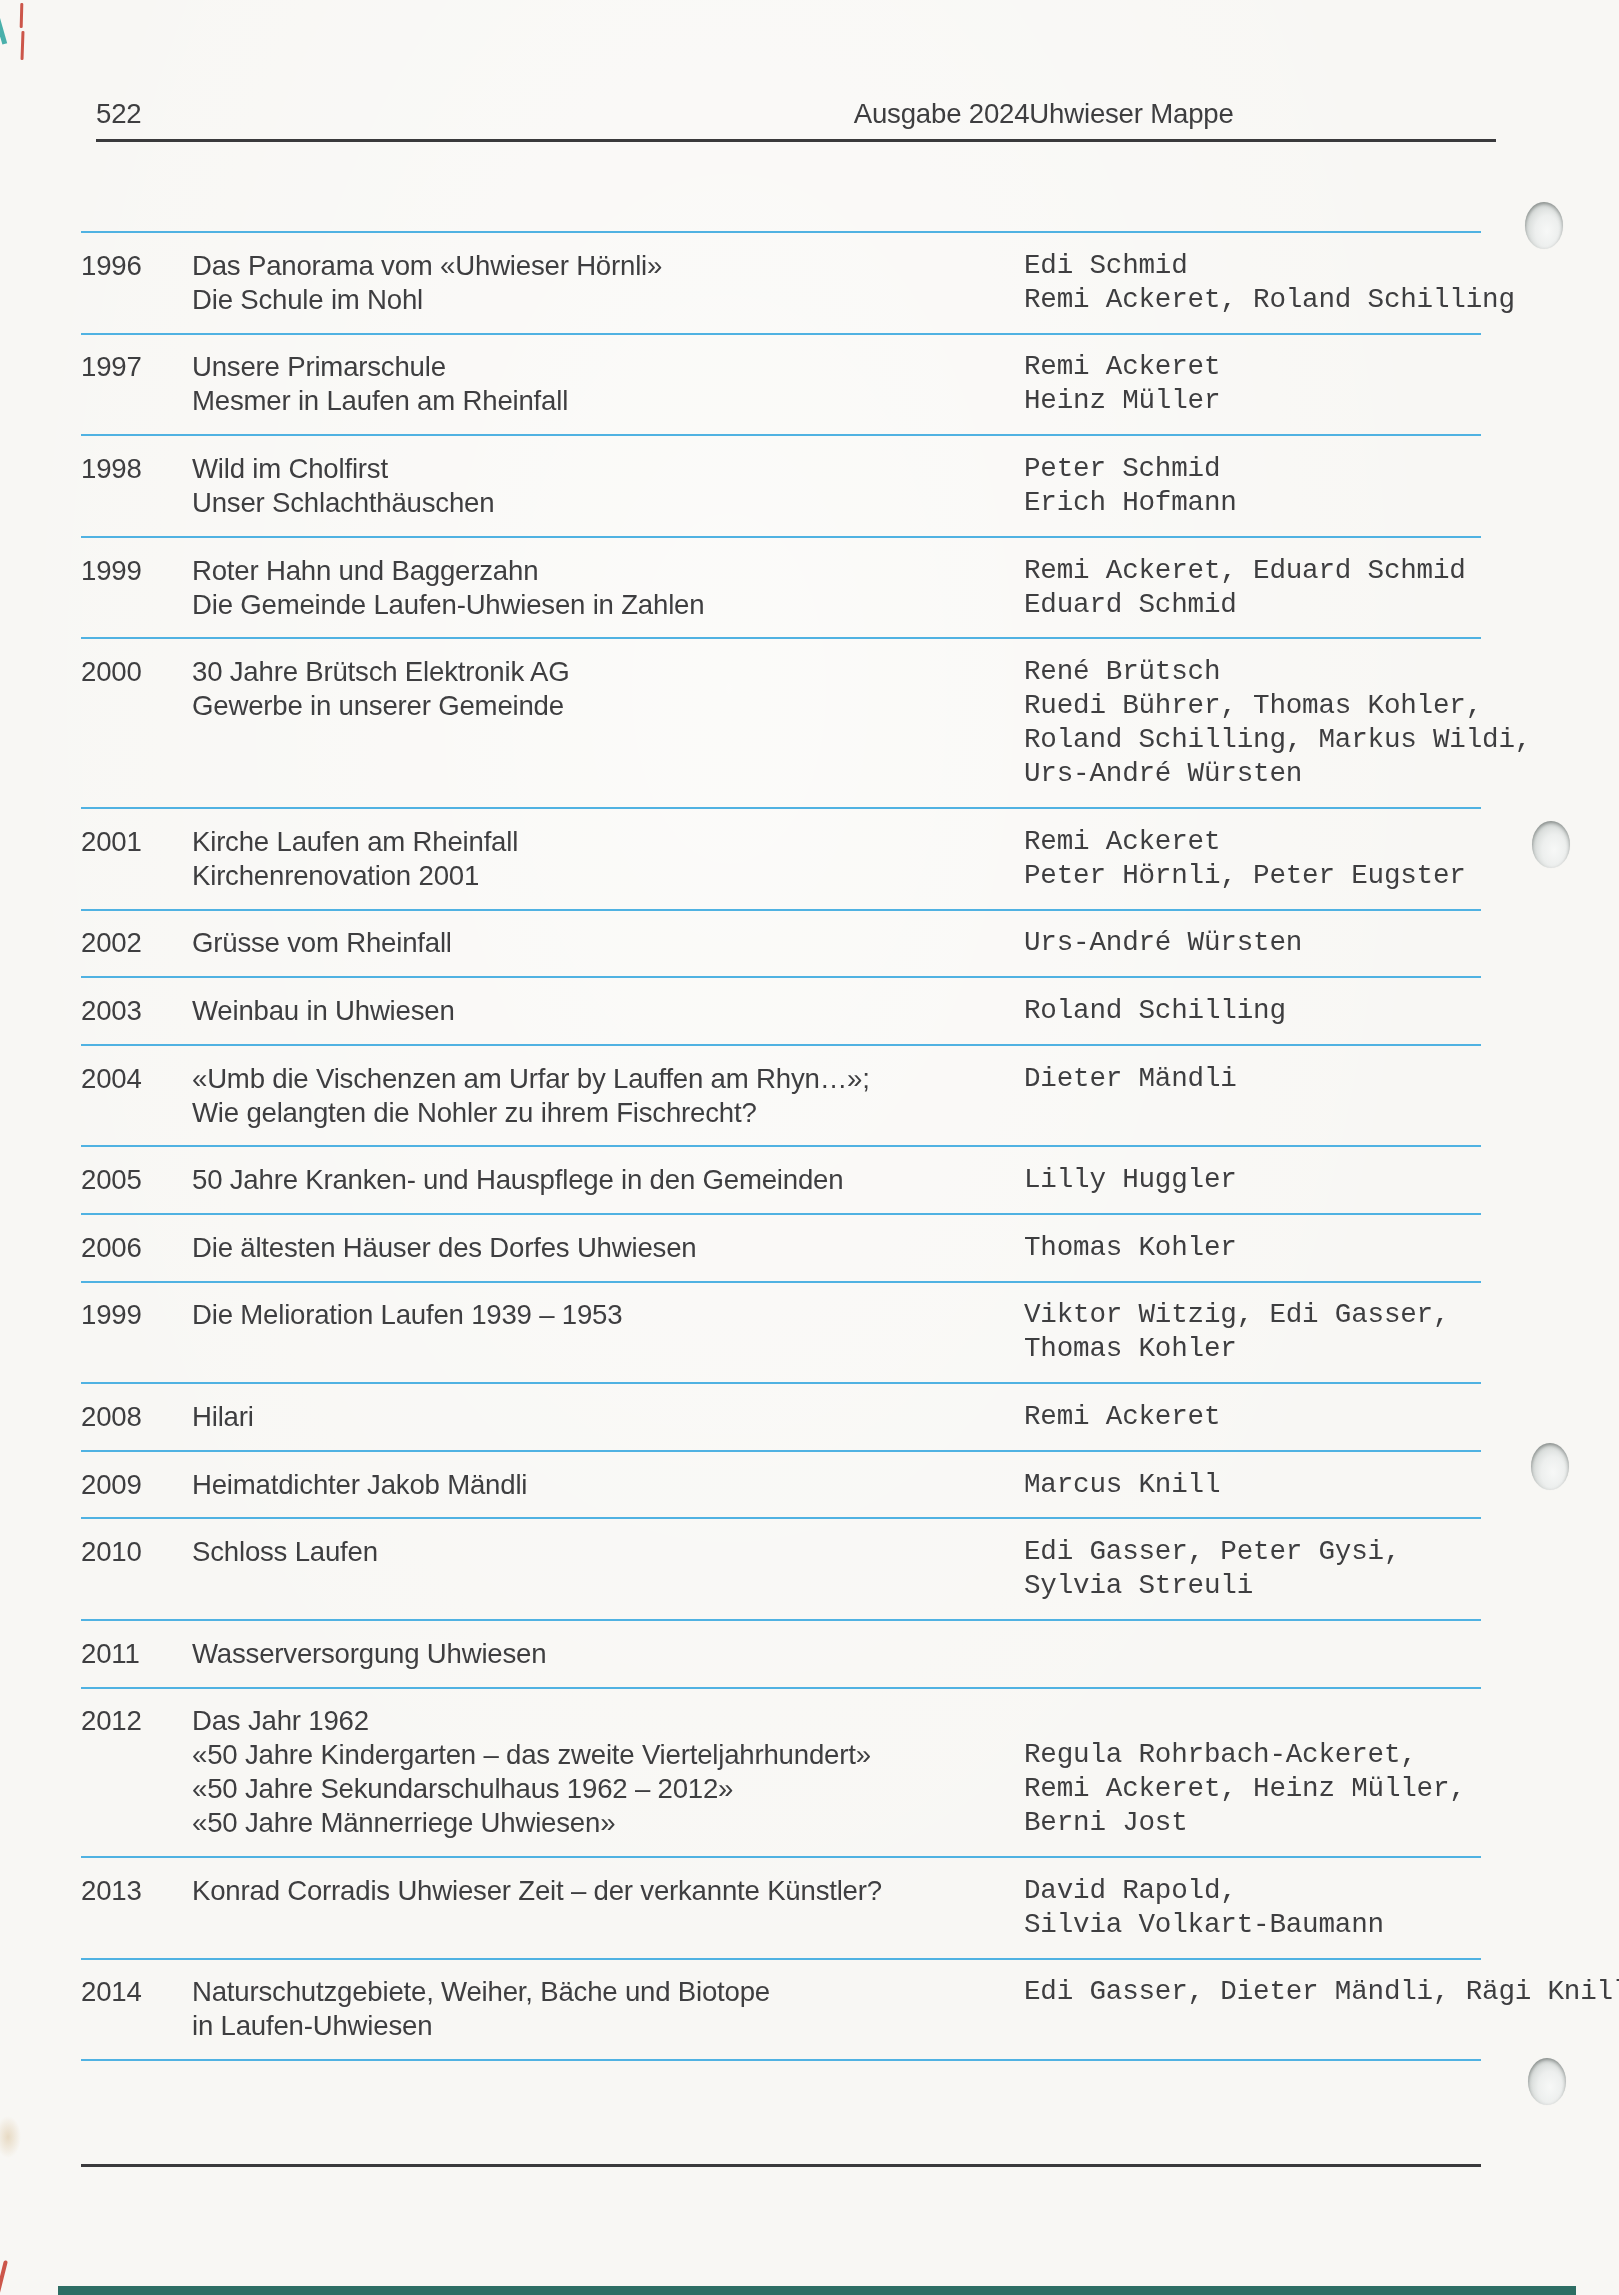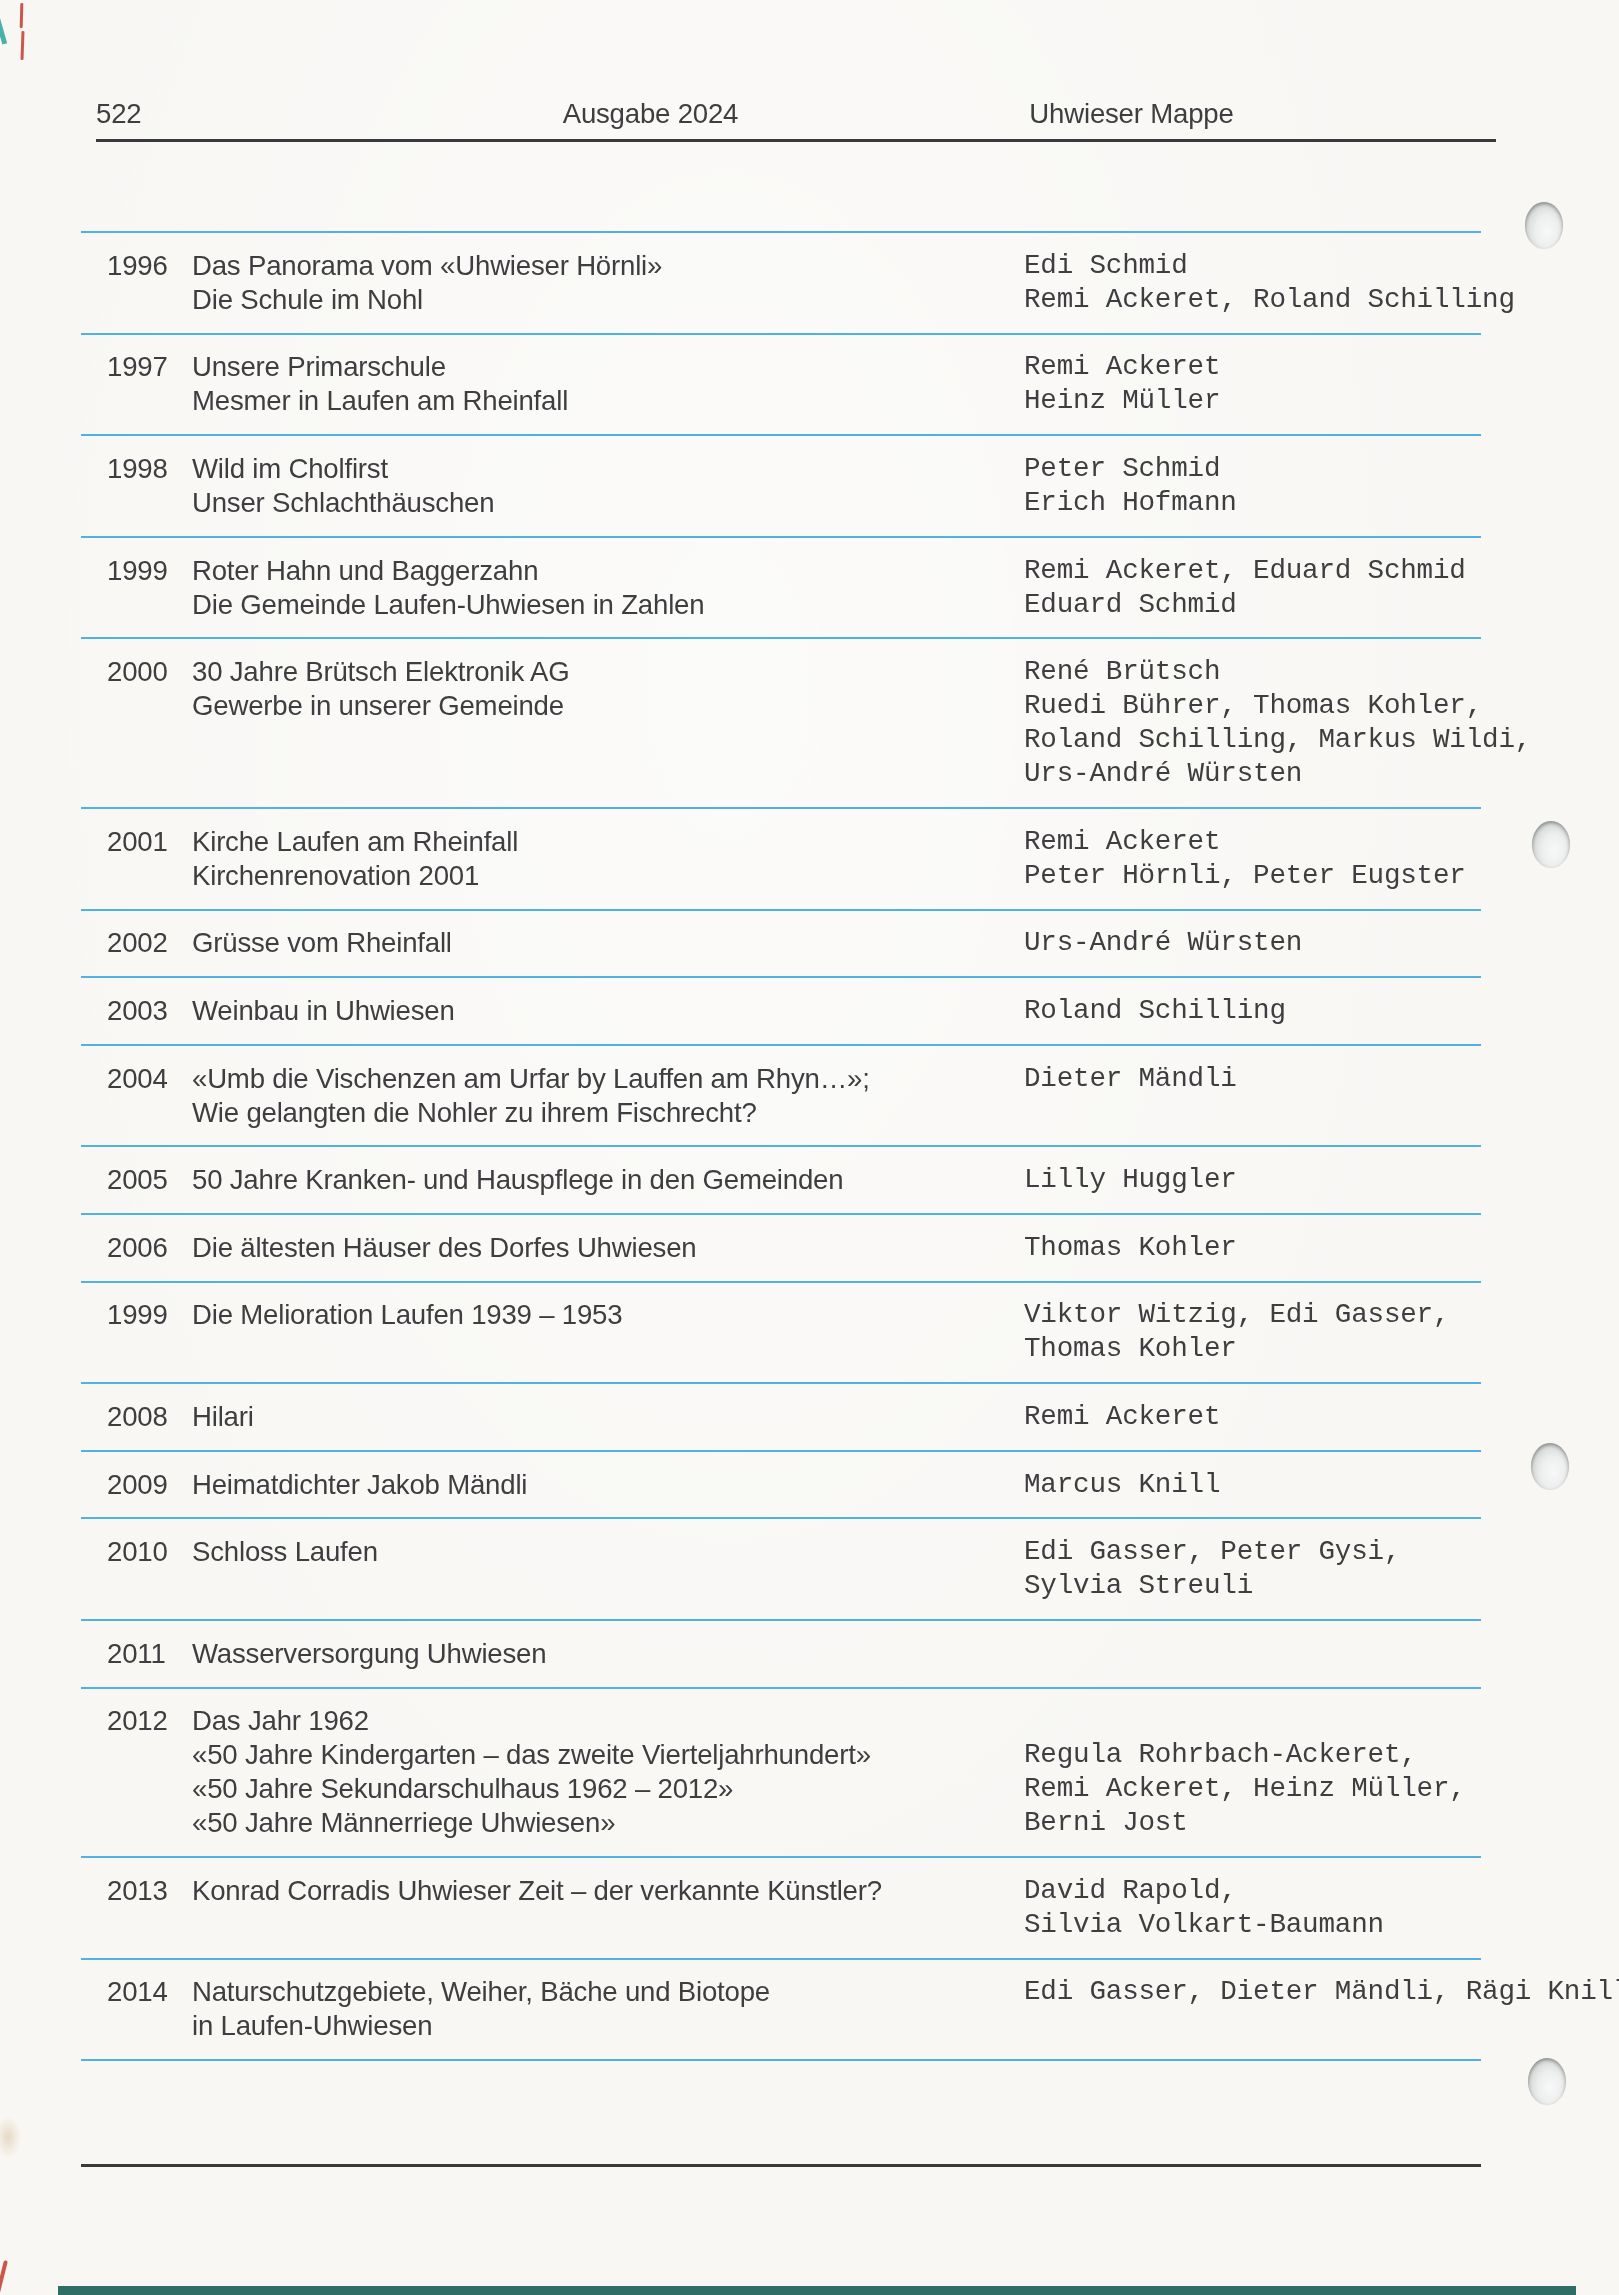--- a/index.html
+++ b/index.html
@@ -17,40 +17,40 @@
 
   
   .header {
     position:absolute; top:0; left:96px; width:1400px; height:142px;
     display:flex; align-items:flex-end; justify-content:space-between;
     box-sizing:border-box; padding-bottom:10.5px;
     border-bottom:3.3px solid var(--rule-dark,#3a3a3c);
     font-size:27.6px; line-height:30px;
   }
   .header .h-left  { flex:1; text-align:left; }
-  .header .h-mid   { flex:1; text-align:left; }
+  .header .h-mid   { flex:1; text-align:right; }
   .header .h-right { flex:1; text-align:left; }
 
   
   .table {
     position:absolute; top:231px; left:81px; width:1400px;
     border-bottom:2.6px solid var(--rule-blue,#50b2e2);
     font-size:27.6px;
   }
   .row {
     display:flex;
     border-top:2.6px solid var(--rule-blue,#50b2e2);
     padding:15.8px 0;
     box-sizing:border-box;
   }
   .year-cell   { width:111px; flex:none; }
   .title-cell  { width:832px; flex:none; }
   .author-cell { width:457px; flex:none; white-space:nowrap;font-family:Liberation Mono, monospace; }
   .line { height:34px; line-height:34px; white-space:nowrap; }
-  .year-cell .line { height:auto;margin-left:26px; }
+  .year-cell .line { height:auto; }
 
   
   .bottom-rule {
     position:absolute; top:2164px; left:81px; width:1400px; height:3.3px;
     background:var(--rule-dark,#3a3a3c);
   }
   .footer-bar {
     position:absolute; top:2286px; left:58px; width:1518px; height:9.2px;
     background:var(--footer-teal,#2e6e64);
   }

